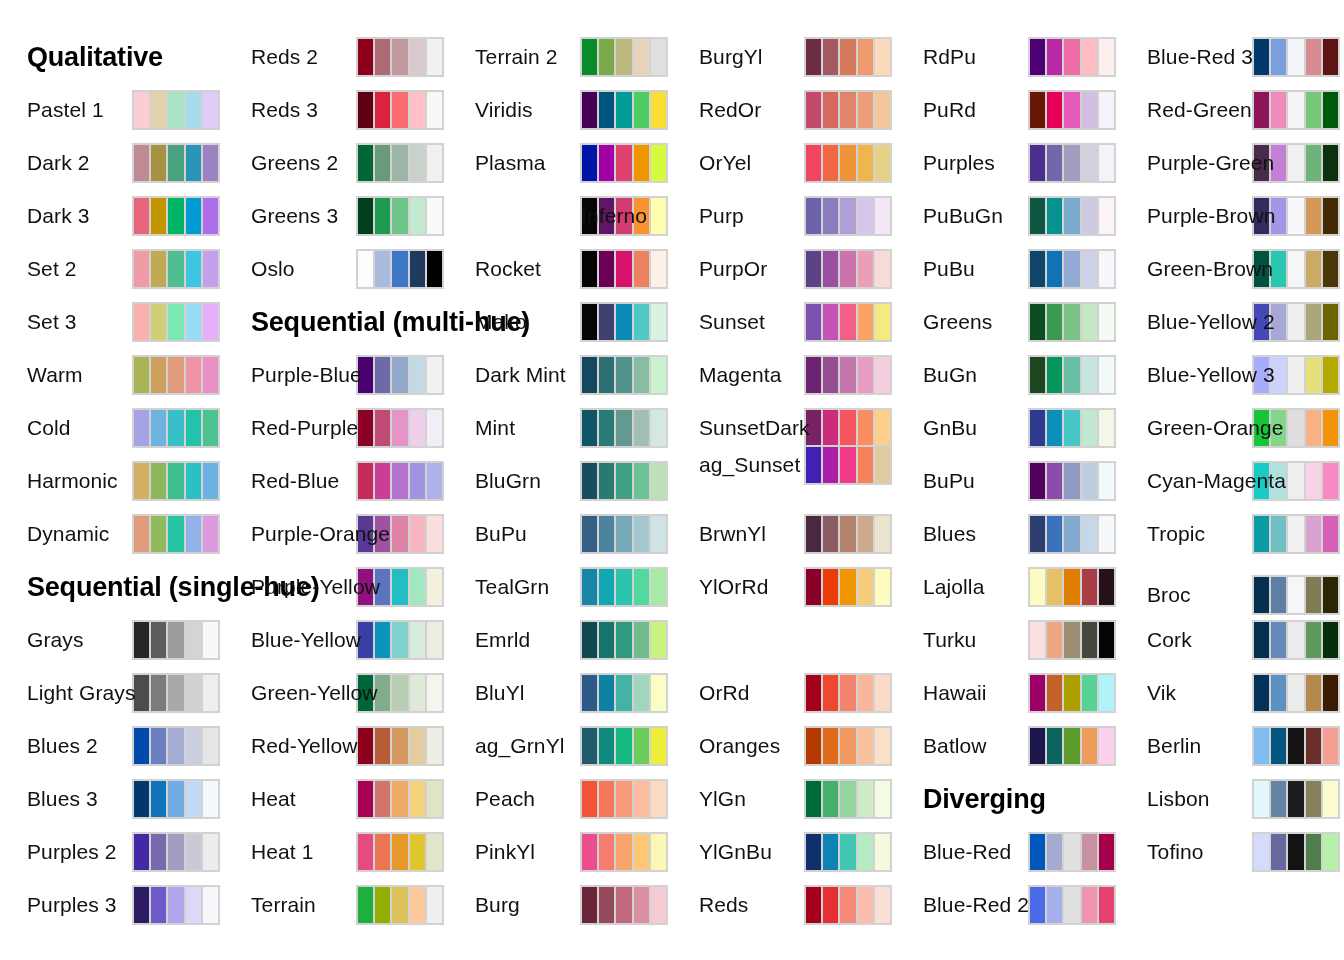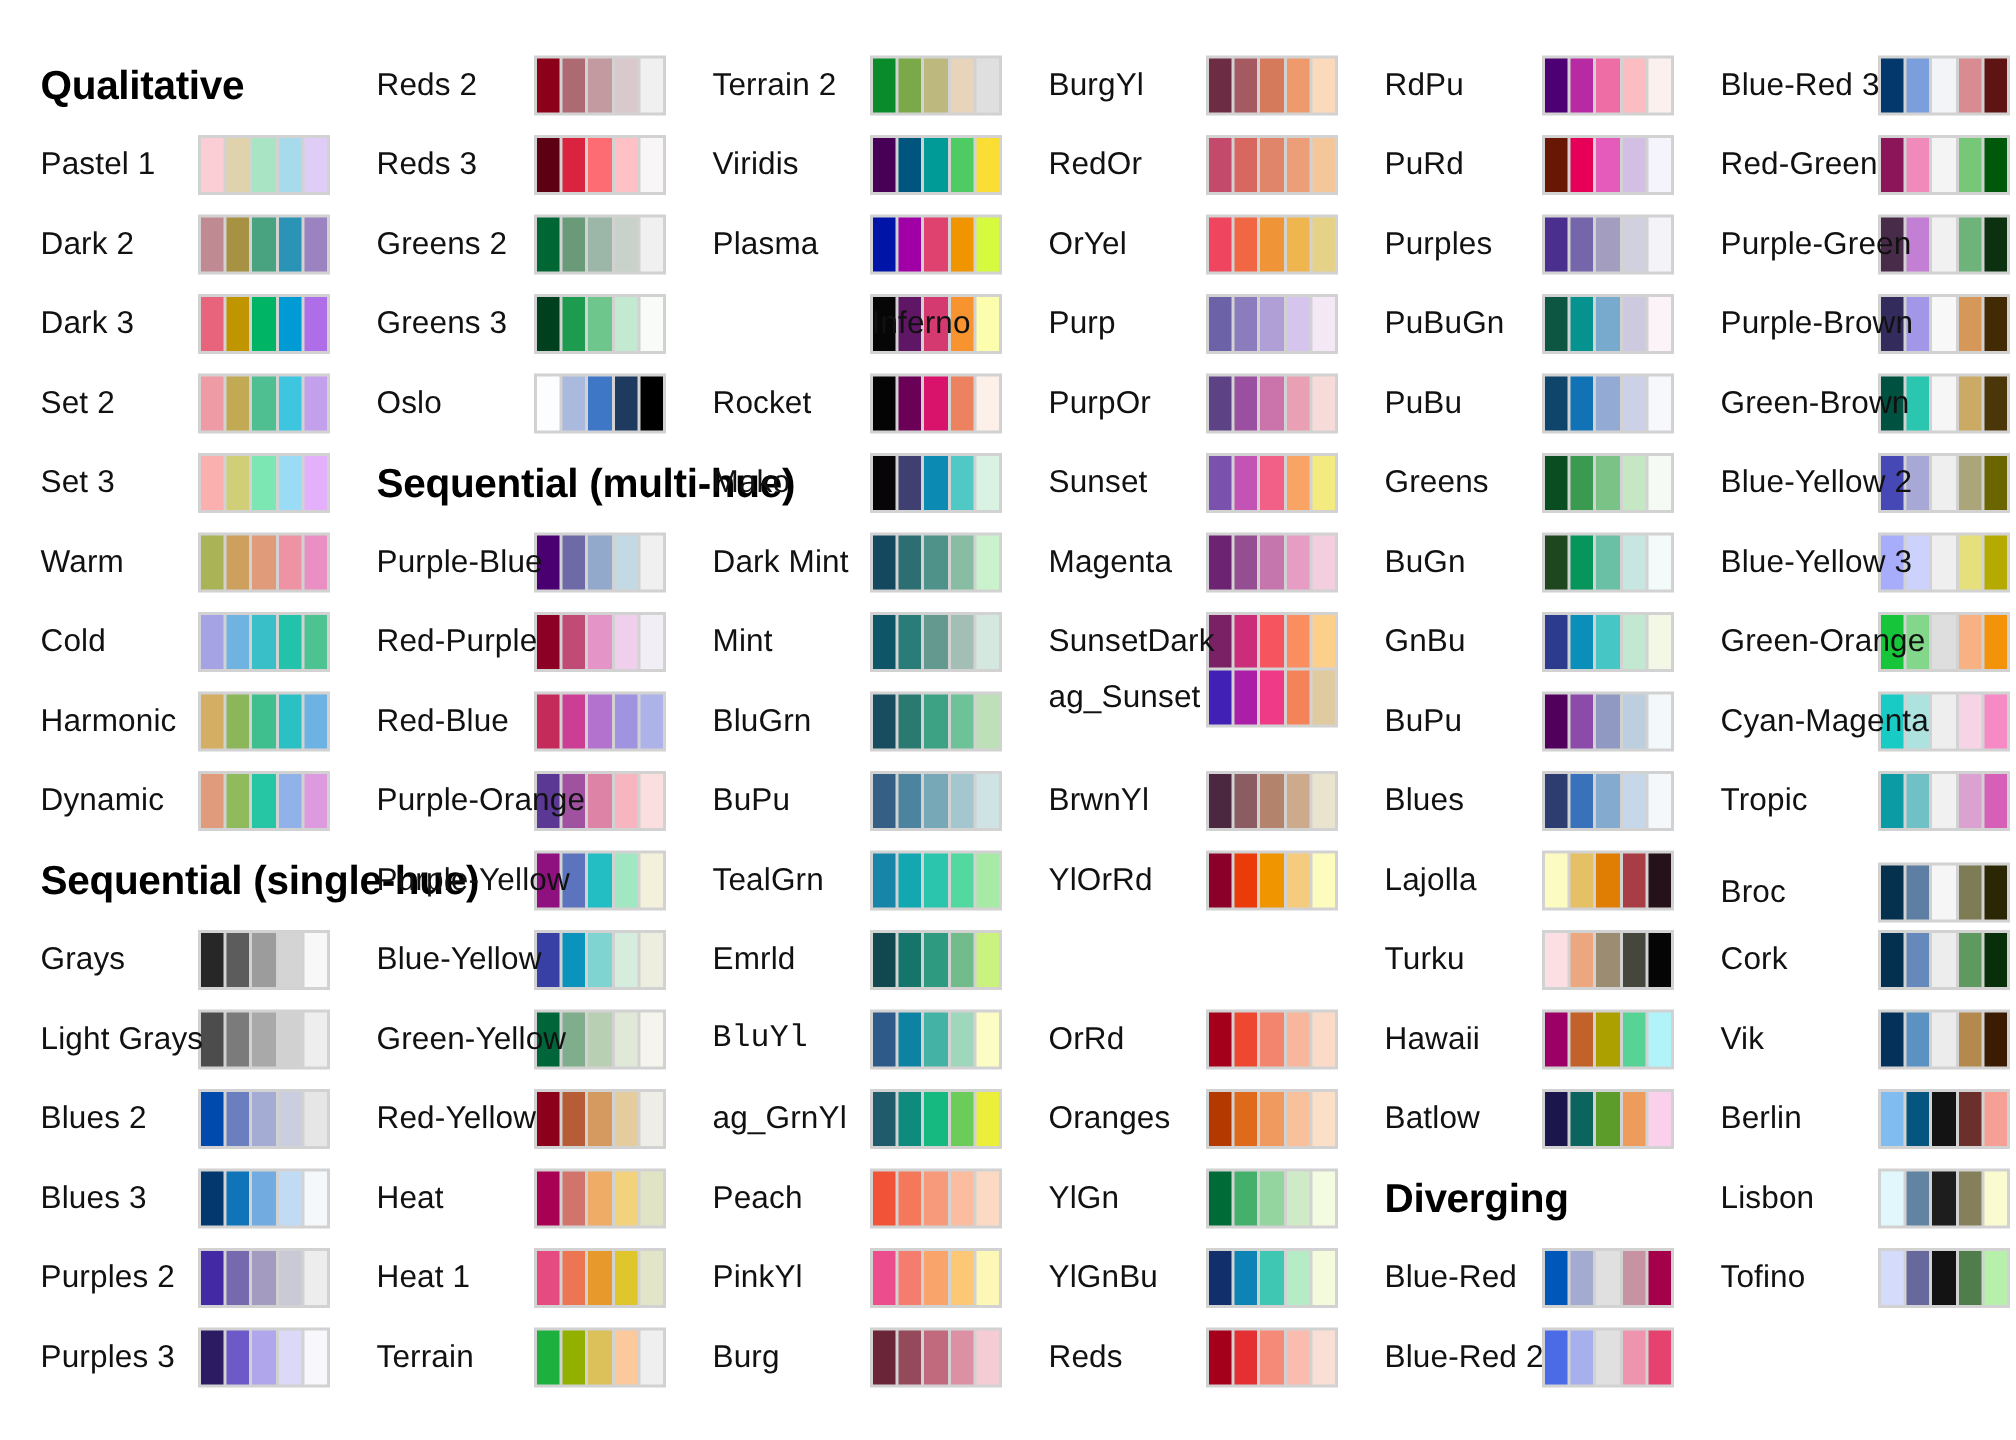--- a/index.html
+++ b/index.html
@@ -514,21 +514,21 @@
       <div class="row" style="top: 613px;">
         <span class="lbl">Emrld</span>
         <div class="swatch">
           <i title="#11474f" style="background: rgb(17, 71, 79);"></i>
           <i title="#16756b" style="background: rgb(22, 117, 107);"></i>
           <i title="#2e9b80" style="background: rgb(46, 155, 128);"></i>
           <i title="#72bb8b" style="background: rgb(114, 187, 139);"></i>
           <i title="#caf27f" style="background: rgb(202, 242, 127);"></i>
         </div>
       </div>
-      <div class="row" style="top: 666px; font-family: Liberation Mono, monospace;">
+      <div class="row" style="top: 666px;">
         <span class="lbl">BluYl</span>
         <div class="swatch">
           <i title="#2e5a8a" style="background: rgb(46, 90, 138);"></i>
           <i title="#0e82a3" style="background: rgb(14, 130, 163);"></i>
           <i title="#45b2a6" style="background: rgb(69, 178, 166);"></i>
           <i title="#9ed7bb" style="background: rgb(158, 215, 187);"></i>
           <i title="#fcfcc5" style="background: rgb(252, 252, 197);"></i>
         </div>
       </div>
       <div class="row" style="top: 719px;">

